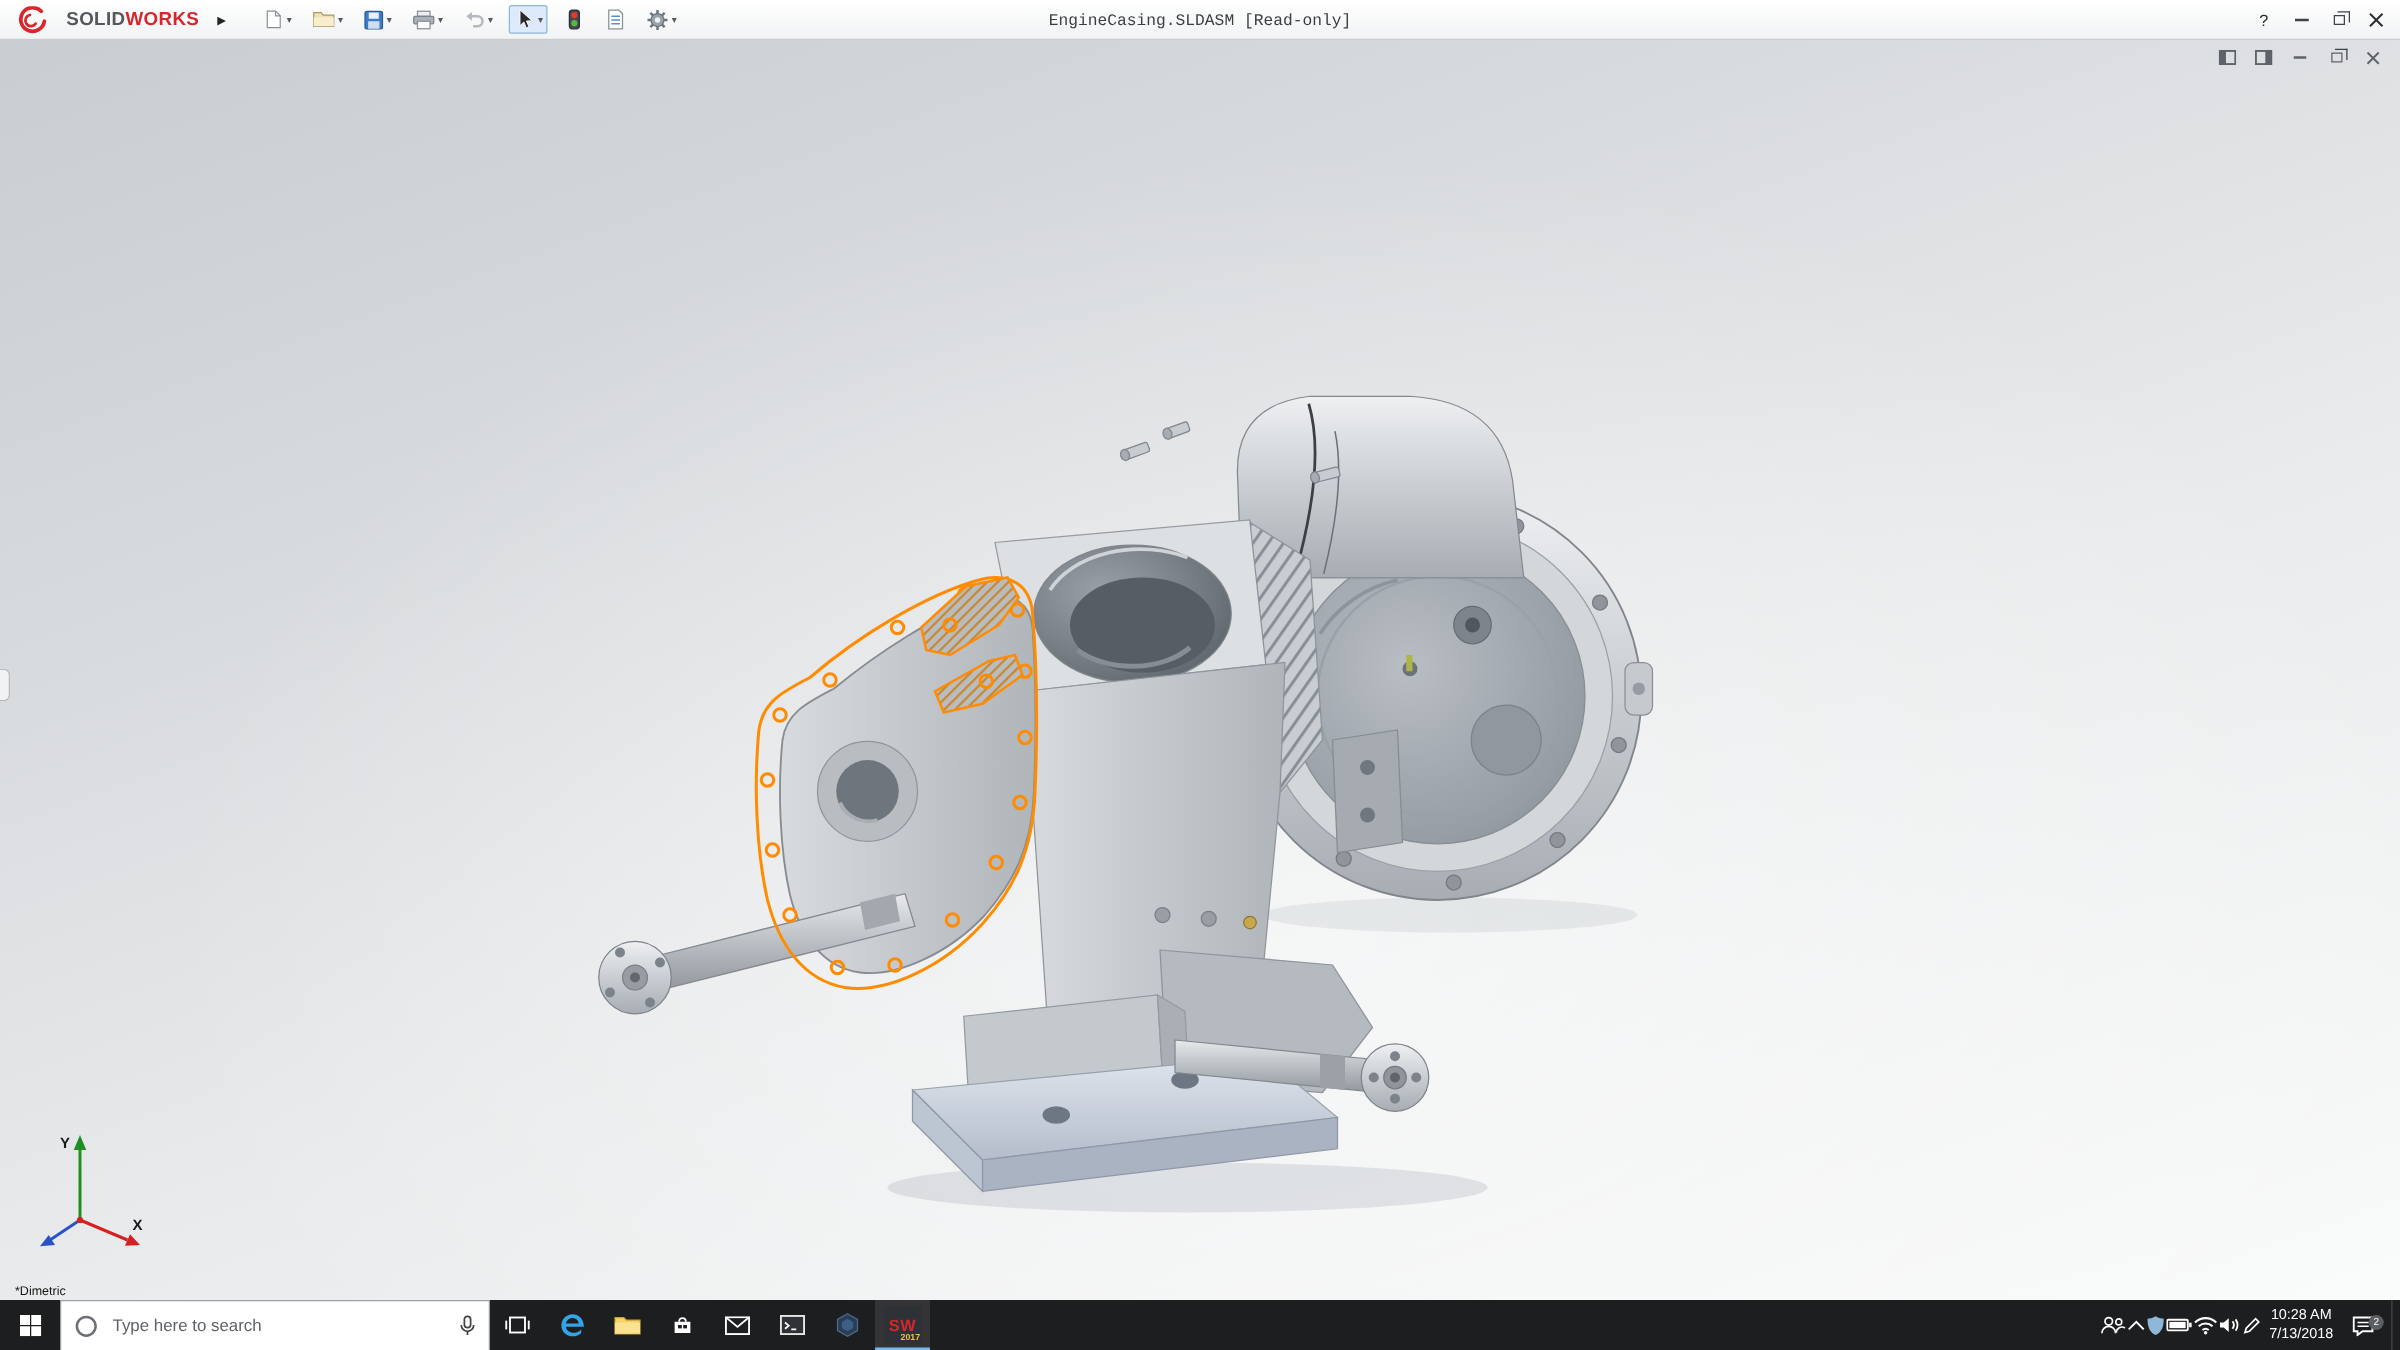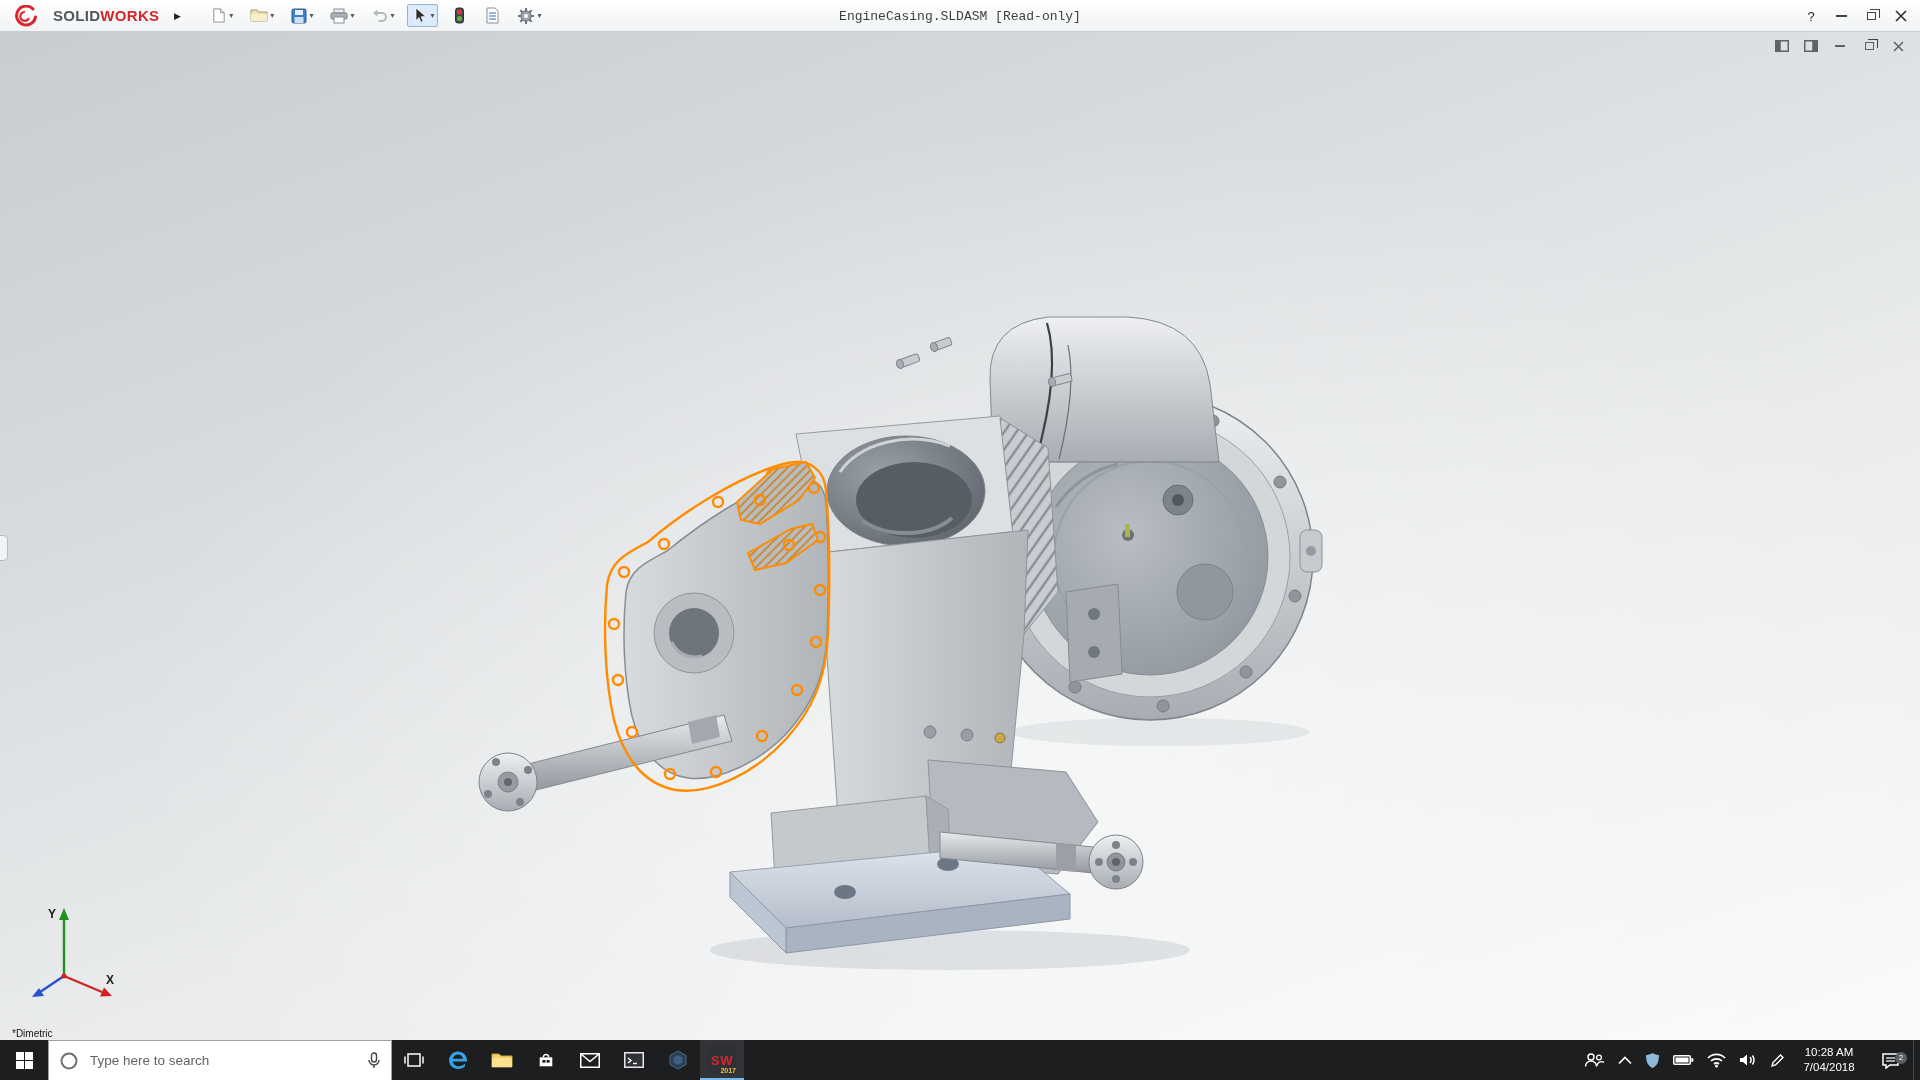--- a/index.html
+++ b/index.html
@@ -58,21 +58,21 @@
   .tb-search input::placeholder { color:#5f6368; opacity:1; }
   .tb-apps { display:flex; }
   .tb-app { width:44px; display:flex; align-items:center; justify-content:center; }
   .tb-app.active { background:rgba(255,255,255,.10);
     box-shadow:inset 0 -2px 0 var(--active-underline,#76b9ed); }
   .sw-tile { position:relative; width:30px; height:30px; background:#2e3236; border-radius:2px;
     display:flex; align-items:center; justify-content:center; }
   .sw-letters { color:var(--accent-red,#d7262c); font-weight:bold; font-size:13px; letter-spacing:.5px; }
   .sw-year { position:absolute; right:1px; bottom:1px; font-size:7px; color:#f0c33c; font-weight:bold; }
   .tb-spacer { flex:1; }
-  .tb-tray { display:flex; align-items:center; gap:13px; padding:0 6px;justify-content:space-between; }
+  .tb-tray { display:flex; align-items:center; gap:1px; padding:0 6px;justify-content:space-between; }
   .tray-btn { display:flex; align-items:center; justify-content:center; }
   .clock { text-align:center; color:#fff; font-size:11.5px; line-height:1.3; width:62px; }
   .tb-action { position:relative; width:34px; display:flex; align-items:center; justify-content:center; }
   .badge { position:absolute; right:0px; bottom:5px; min-width:12px; height:12px; border-radius:6px;
     background:#5a5f64; color:#fff; font-size:8px; line-height:12px; text-align:center; padding:0 2px; }
   .show-desktop { width:7px; border-left:1px solid #46474a; }
 </style>
 </head>
 <body>
 
@@ -531,21 +531,21 @@
           <path d="M13.5 2.5 a8 8 0 0 1 0 9" stroke="#fff" fill="none" stroke-width="1.5"></path>
         </svg>
       </button>
       <button class="tray-btn">
         <svg width="15" height="15" viewBox="0 0 15 15">
           <path d="M2 13 L3 9.5 L10.5 2 L13 4.5 L5.5 12 Z" fill="none" stroke="#fff" stroke-width="1.4"></path>
         </svg>
       </button>
       <button class="clock">
         <div>10:28 AM</div>
-        <div>7/04/2018</div>
+        <div>7/13/2018</div>
       </button>
       <button class="tb-action">
         <svg width="19" height="17" viewBox="0 0 19 17">
           <path d="M2 2 h15 v11 h-8 l-4 3 v-3 h-3 z" fill="none" stroke="#fff" stroke-width="1.5"></path>
           <line x1="5" y1="6" x2="14" y2="6" stroke="#fff" stroke-width="1.2"></line>
           <line x1="5" y1="9" x2="14" y2="9" stroke="#fff" stroke-width="1.2"></line>
         </svg>
         <span class="badge">2</span>
       </button>
     </div>

